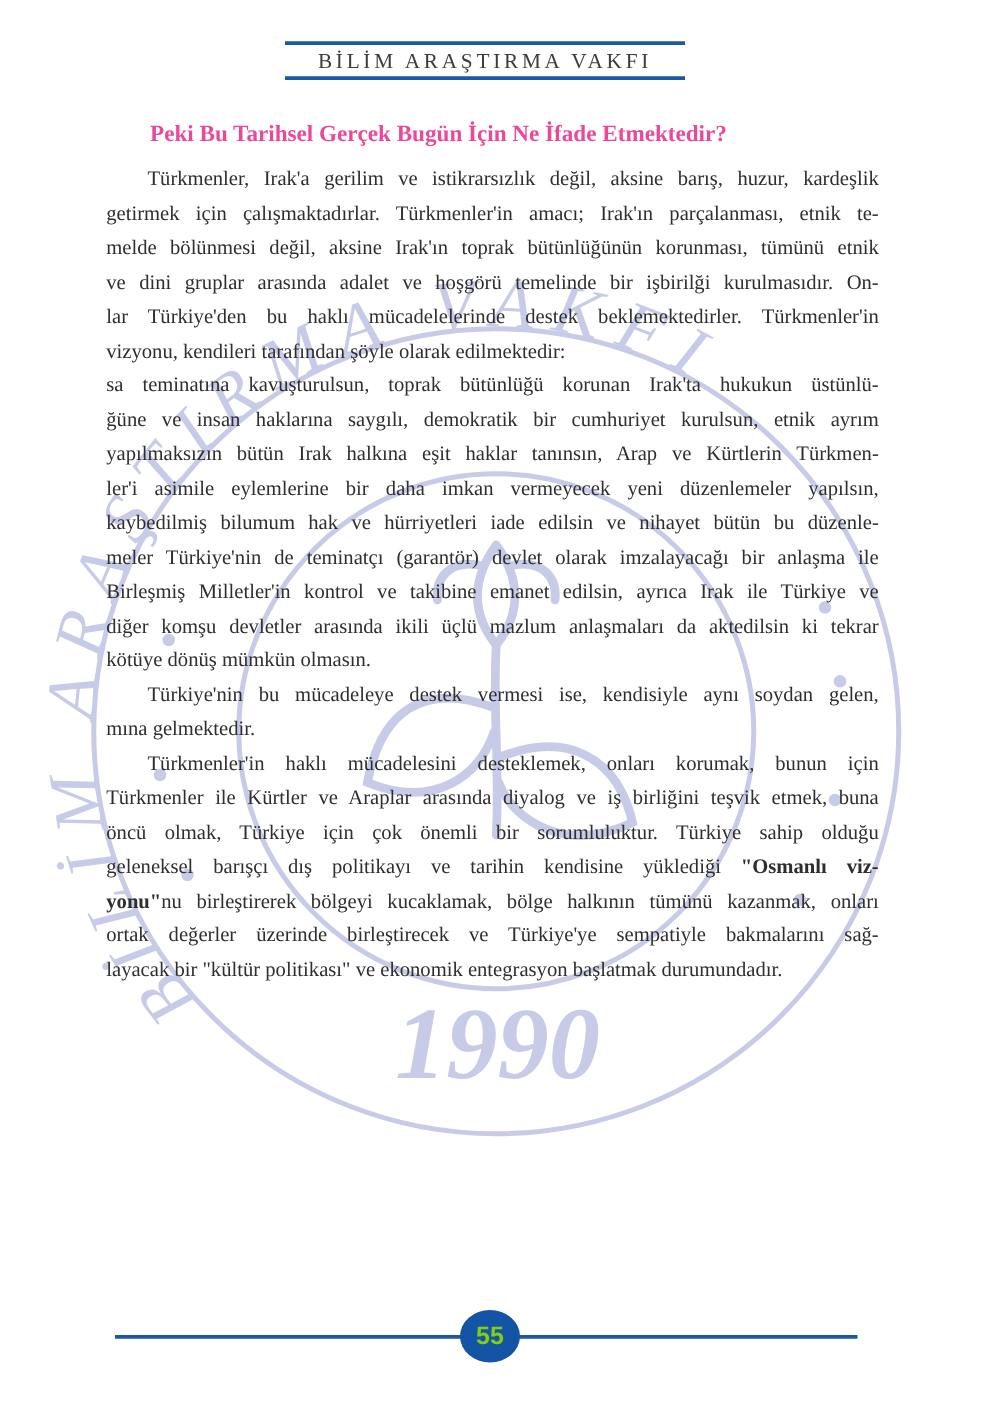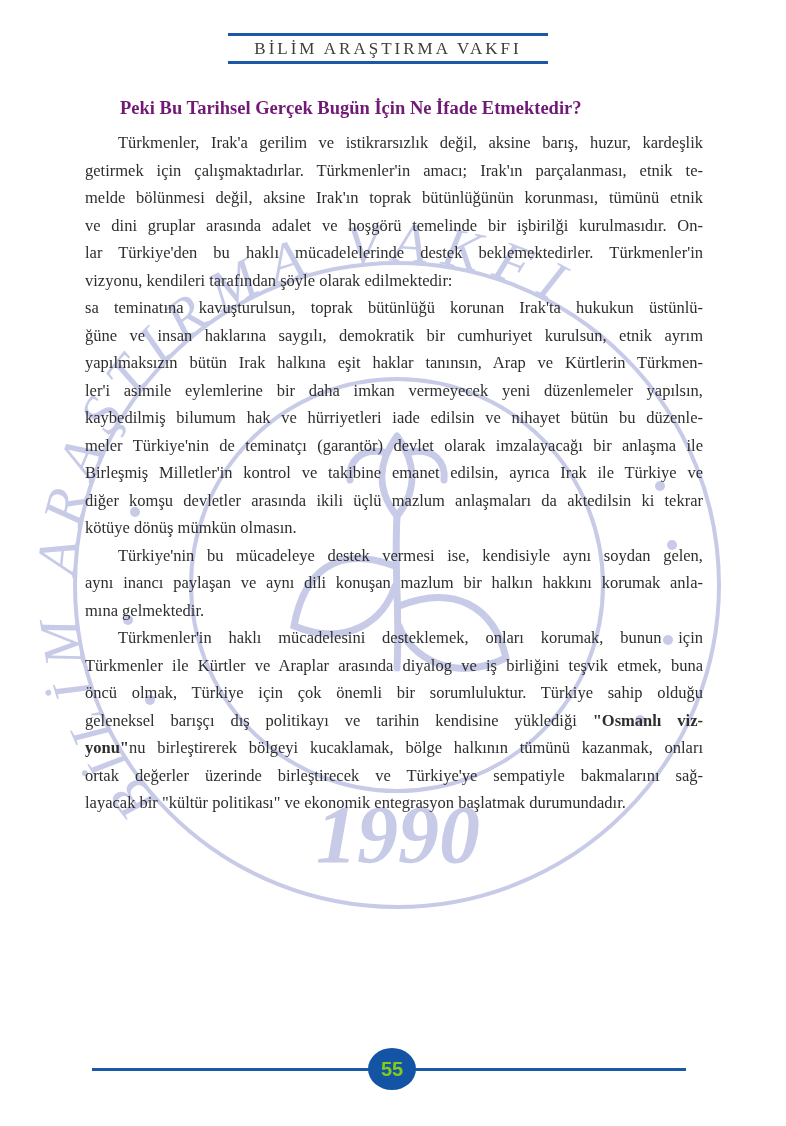--- a/index.html
+++ b/index.html
@@ -15,21 +15,21 @@
     text-align:center; font-size:17px; letter-spacing:3px; color:#3d3d3d;
     padding:3px 0 2px 0; font-family:"Liberation Serif", serif;
   }
 
   
   .watermark { position:absolute; left:0; top:0; z-index:0; }
 
   
   .content { position:absolute; left:85px; top:96px; width:618px; color:#2e2e2e; z-index:1; }
   .heading {
-    font-size:18.5px; font-weight:bold; color:#701a75;
+    font-size:18.5px; font-weight:bold; color:#ec4899;
     padding-left:35px; margin:0 0 9px 0; line-height:24px;
   }
   .para { margin:0;font-family:Liberation Serif, serif; }
   .para .line {
     font-size:16.5px; line-height:27.5px;
     text-align:justify; text-align-last:justify;
   }
   .para .line.first { padding-left:33px; }
   .para .line.last { text-align-last:left; }
   .bold { font-weight:bold; }
@@ -100,21 +100,20 @@
           <div class="line"><span>yapılmaksızın bütün Irak halkına eşit haklar tanınsın, Arap ve Kürtlerin Türkmen-</span></div>
           <div class="line"><span>ler'i asimile eylemlerine bir daha imkan vermeyecek yeni düzenlemeler yapılsın,</span></div>
           <div class="line"><span>kaybedilmiş bilumum hak ve hürriyetleri iade edilsin ve nihayet bütün bu düzenle-</span></div>
           <div class="line"><span>meler Türkiye'nin de teminatçı (garantör) devlet olarak imzalayacağı bir anlaşma ile</span></div>
           <div class="line"><span>Birleşmiş Milletler'in kontrol ve takibine emanet edilsin, ayrıca Irak ile Türkiye ve</span></div>
           <div class="line"><span>diğer komşu devletler arasında ikili üçlü mazlum anlaşmaları da aktedilsin ki tekrar</span></div>
           <div class="line last"><span>kötüye dönüş mümkün olmasın.</span></div>
         </div>
         <div class="para">
           <div class="line first"><span>Türkiye'nin bu mücadeleye destek vermesi ise, kendisiyle aynı soydan gelen,</span></div>
-          <div class="line"><span>aynı inancı paylaşan ve aynı dili konuşan mazlum bir halkın hakkını korumak anla-</span></div>
           <div class="line last"><span>mına gelmektedir.</span></div>
         </div>
         <div class="para">
           <div class="line first"><span>Türkmenler'in haklı mücadelesini desteklemek, onları korumak, bunun için</span></div>
           <div class="line"><span>Türkmenler ile Kürtler ve Araplar arasında diyalog ve iş birliğini teşvik etmek, buna</span></div>
           <div class="line"><span>öncü olmak, Türkiye için çok önemli bir sorumluluktur. Türkiye sahip olduğu</span></div>
           <div class="line"><span>geleneksel barışçı dış politikayı ve tarihin kendisine yüklediği </span><span class="bold">"Osmanlı viz-</span></div>
           <div class="line"><span class="bold">yonu"</span><span>nu birleştirerek bölgeyi kucaklamak, bölge halkının tümünü kazanmak, onları</span></div>
           <div class="line"><span>ortak değerler üzerinde birleştirecek ve Türkiye'ye sempatiyle bakmalarını sağ-</span></div>
           <div class="line last"><span>layacak bir "kültür politikası" ve ekonomik entegrasyon başlatmak durumundadır.</span></div>

